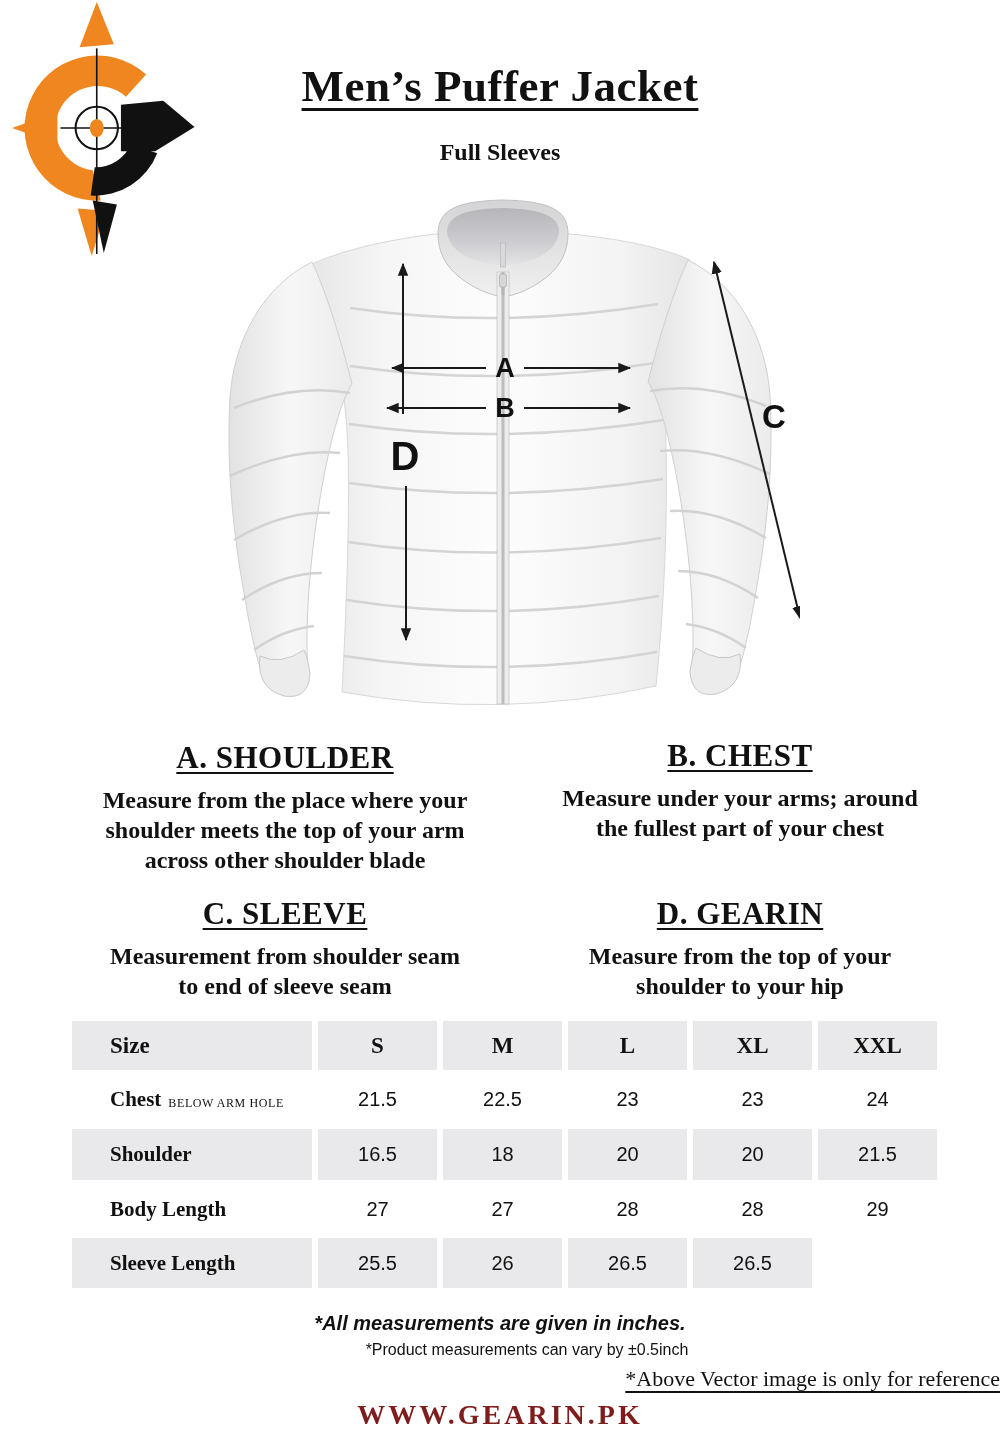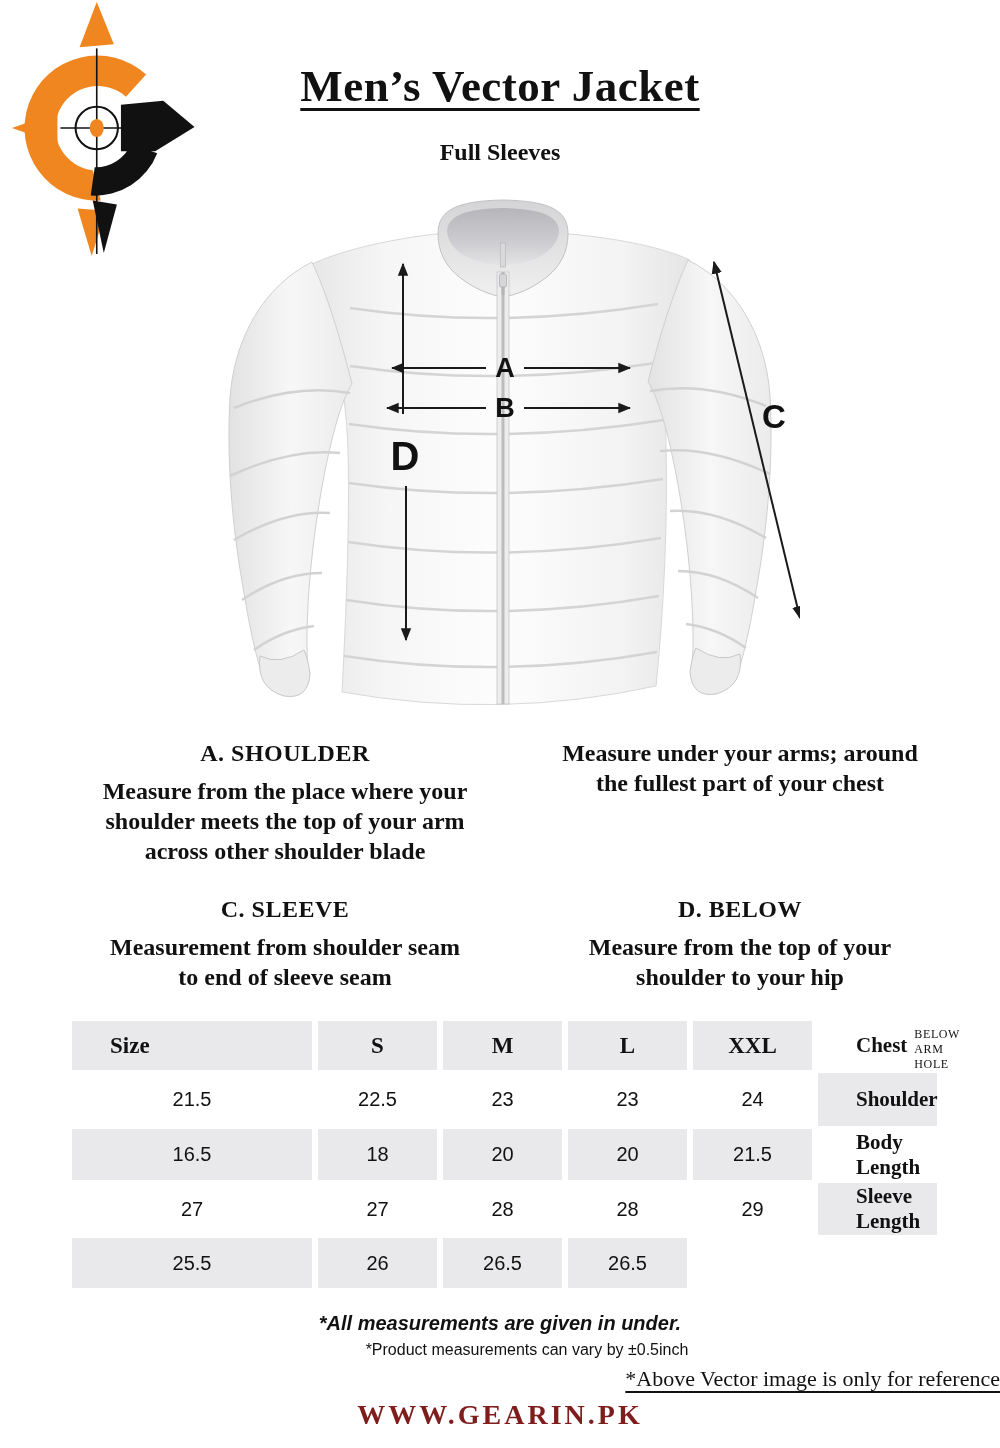--- a/index.html
+++ b/index.html
@@ -17,22 +17,22 @@
   .subtitle {
     position:absolute; top:139px; left:0; width:1000px; text-align:center;
     font-size:24px; font-weight:bold;
   }
   
   .logo-svg { position:absolute; left:4px; top:0px; }
   .jacket-svg { position:absolute; left:200px; top:188px; }
   
   .mblock { position:absolute; text-align:center; }
   .mblock h3 {
-    font-size:24px; font-weight:bold; letter-spacing:0.5px; margin-bottom:9px;
-    text-decoration-thickness:2px; text-underline-offset:4px;
+    font-size:31px; font-weight:bold; letter-spacing:0.5px; margin-bottom:9px;
+    text-decoration:underline; text-decoration-thickness:2px; text-underline-offset:4px;
   }
   .mblock p { font-size:24px; font-weight:bold; line-height:30px; white-space:pre-line; }
   .mb-a { left:55px;  top:740px; width:460px; }
   .mb-b { left:540px; top:738px; width:400px; }
   .mb-c { left:55px;  top:896px; width:460px; }
   .mb-d { left:540px; top:896px; width:400px; }
   
   .size-table {
     position:absolute; left:72px; top:1021px; width:865px;
     display:grid;
@@ -81,21 +81,21 @@
 
     <path d="M152,152 A66,66 0 0 1 86,194 L90,166 A38,38 0 0 0 126,143 Z" fill="#111111"></path>
     <polygon points="99,251 88,199 112,203" fill="#111111"></polygon>
 
     <line x1="92" y1="48" x2="92" y2="252" stroke="#111111" stroke-width="1.6"></line>
     <line x1="56" y1="127" x2="150" y2="127" stroke="#111111" stroke-width="1.6"></line>
     <circle cx="92" cy="127" r="21" fill="none" stroke="#111111" stroke-width="2"></circle>
     <ellipse cx="92" cy="127" rx="7" ry="9" fill="#F0861F"></ellipse>
   </svg>
 
-  <div class="title">Men’s Vector Jacket</div>
+  <div class="title">Men’s Puffer Jacket</div>
   <div class="subtitle">Full Sleeves</div>
 
   <svg class="jacket-svg" width="600" height="530" viewBox="0 0 600 530" aria-hidden="true">
     <defs>
       <marker id="ah" viewBox="0 0 10 10" refX="9" refY="5" markerWidth="6.5" markerHeight="6.5" orient="auto-start-reverse">
         <path d="M0,1 L10,5 L0,9 z" fill="#1a1a1a"></path>
       </marker>
       <linearGradient id="bodyG" x1="0" y1="0" x2="1" y2="0">
         <stop offset="0" stop-color="#e7e7e7"></stop>
           <stop offset="0.2" stop-color="#f6f6f6"></stop>
@@ -194,40 +194,42 @@
     </g>
   </svg>
 
   <div class="mblock mb-a">
     <h3>A. SHOULDER</h3>
     <p>Measure from the place where your
 shoulder meets the top of your arm
 across other shoulder blade</p>
   </div>
   <div class="mblock mb-b">
+    <h3>B. CHEST</h3>
     <p>Measure under your arms; around
 the fullest  part of your chest</p>
   </div>
   <div class="mblock mb-c">
     <h3>C. SLEEVE</h3>
     <p>Measurement from shoulder seam
 to end of sleeve seam</p>
   </div>
   <div class="mblock mb-d">
-    <h3>D. BELOW</h3>
+    <h3>D. GEARIN</h3>
     <p>Measure from the top of your
 shoulder to your hip</p>
   </div>
 
   <div class="size-table">
 
     <div class="cell g hdr lab">Size</div>
     <div class="cell g hdr">S</div>
     <div class="cell g hdr">M</div>
     <div class="cell g hdr">L</div>
+    <div class="cell g hdr">XL</div>
     <div class="cell g hdr">XXL</div>
 
     <div class="cell lab">
       <span>Chest</span>
       <span class="note">BELOW ARM HOLE</span>
     </div>
     <div class="cell val">21.5</div>
     <div class="cell val">22.5</div>
     <div class="cell val">23</div>
     <div class="cell val">23</div>
@@ -253,18 +255,18 @@
 
     <div class="cell g lab">
       <span>Sleeve Length</span>
     </div>
     <div class="cell g val">25.5</div>
     <div class="cell g val">26</div>
     <div class="cell g val">26.5</div>
     <div class="cell g val">26.5</div>
   </div>
 
-  <div class="note1">*All measurements are given in under.</div>
+  <div class="note1">*All measurements are given in inches.</div>
   <div class="note2">*Product measurements can vary by  ±0.5inch</div>
   <div class="note3">*Above Vector image is only for reference</div>
   <div class="website">WWW.GEARIN.PK</div>
 
 </div>
 
 </body></html>

